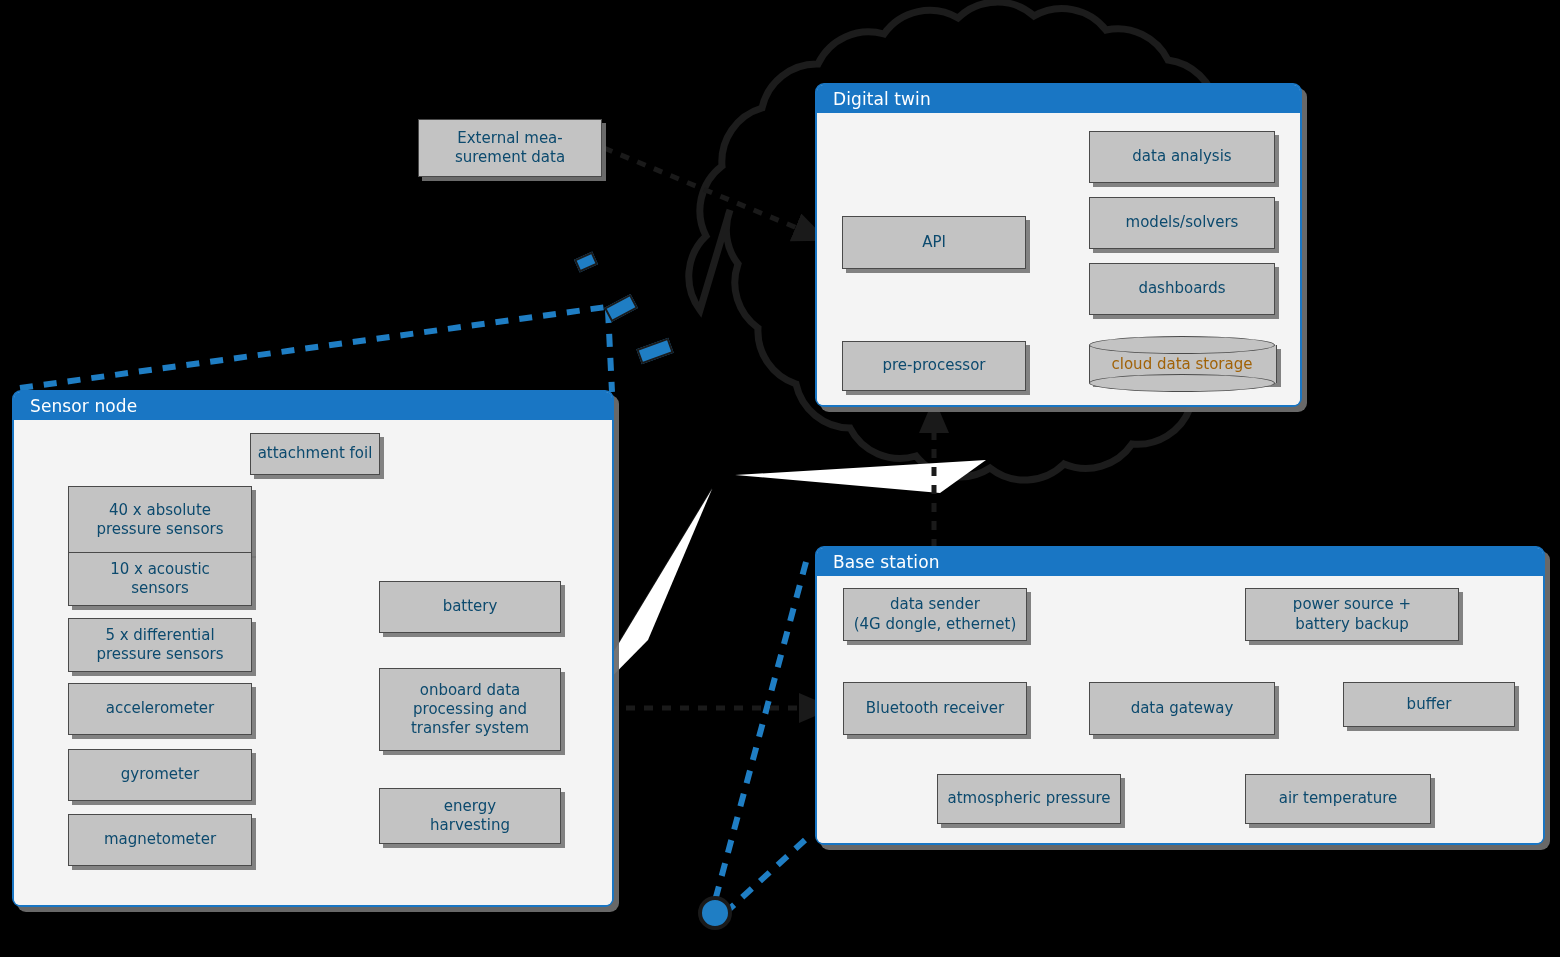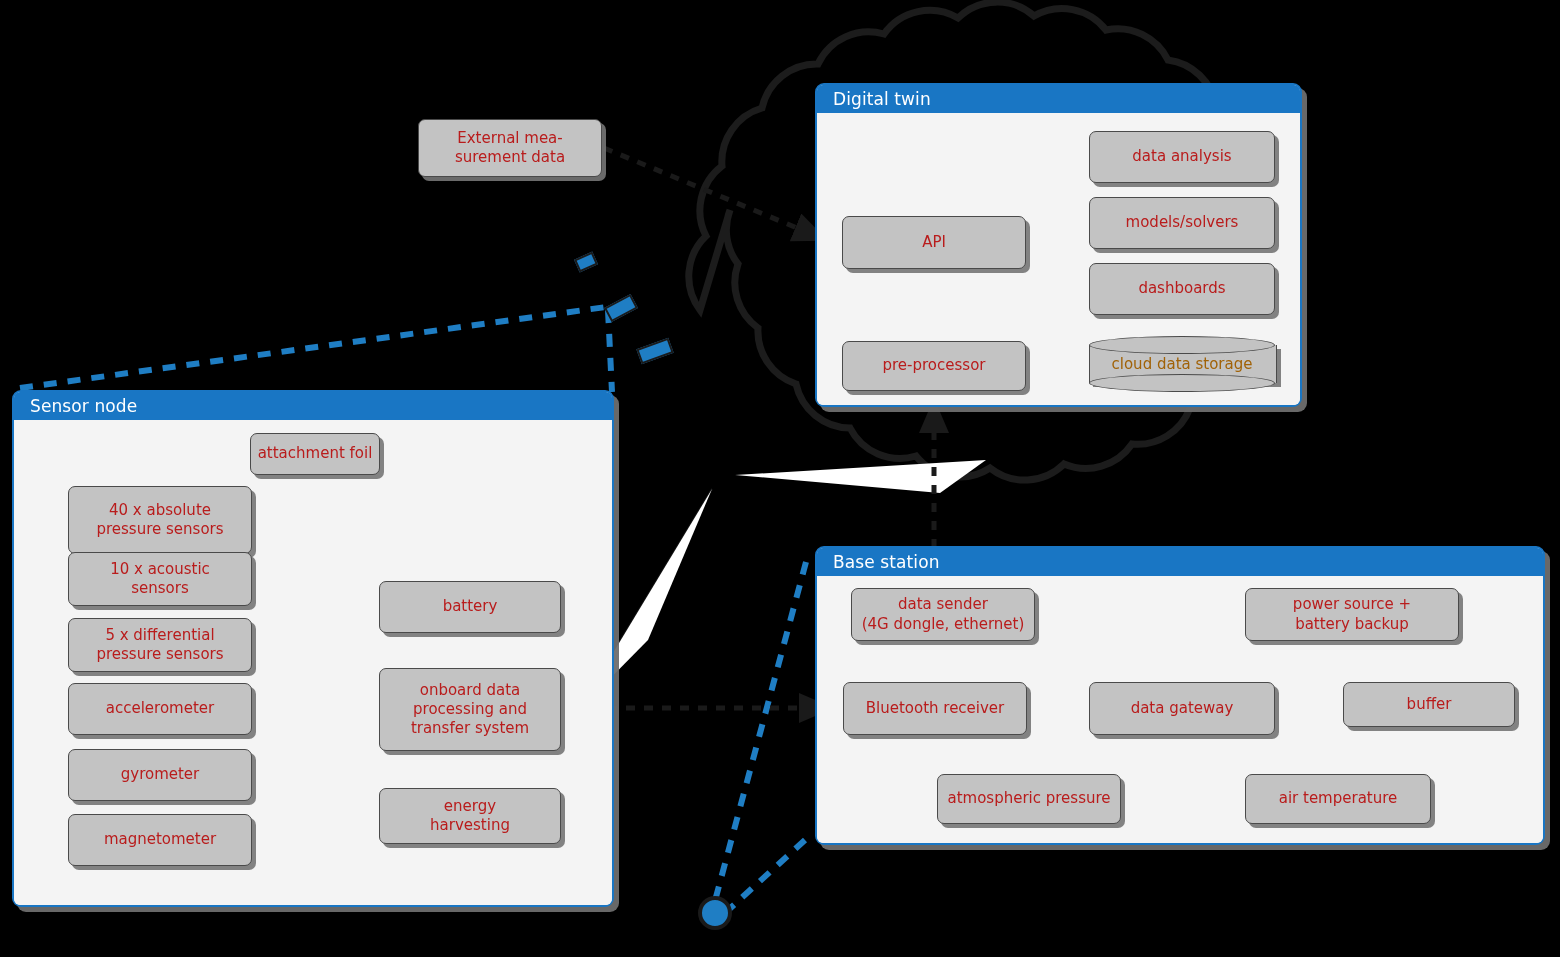--- a/index.html
+++ b/index.html
@@ -14,24 +14,24 @@
          background:#f4f4f4;border:2px solid #1976c4;
          box-shadow:5px 5px 0 rgba(110,110,110,.95);}
   .panel-hdr{height:28px;background:#1976c4;border-radius:6px 6px 0 0;
              color:#ffffff;font-size:17px;line-height:28px;padding-left:16px;
              letter-spacing:.1px;}
   .panel-body{position:relative;height:calc(100% - 28px);background:#f4f4f4;
               border-radius:0 0 6px 6px;}
 
   
   .nbox{position:absolute;z-index:4;background:#c3c3c3;
-        border:1.4px solid #4a4a4a;border-radius:7px;
+        border:1.4px solid #4a4a4a;border-radius:0;
         box-shadow:4px 4px 0 rgba(118,118,118,.9);
         display:flex;align-items:center;justify-content:center;
-        text-align:center;color:#b91c1c;font-size:15px;line-height:1.28;
+        text-align:center;color:#0c4a6e;font-size:15px;line-height:1.28;
         box-sizing:border-box;padding:2px 4px;}
   .nbox.two{font-size:15px;}
 
   
   .group-outline{position:absolute;z-index:2;border:1.3px solid #9a9a9a;
                  border-radius:16px;background:transparent;}
 
   
   .cyl{position:absolute;z-index:4;}
   .cyl .cbody{position:absolute;left:0;top:9px;width:100%;height:calc(100% - 18px);
@@ -210,21 +210,21 @@
   <div class="nbox" style="left:379px;top:788px;width:182px;height:56px;flex-direction:column;">
     <span>energy</span>
     <span>harvesting</span>
   </div>
 
   <div class="panel" style="left:815px;top:546px;width:726px;height:295px;">
     <div class="panel-hdr">Base station</div>
     <div class="panel-body"></div>
   </div>
 
-  <div class="nbox" style="left:843px;top:588px;width:184px;height:53px;flex-direction:column;margin-left:8px;">
+  <div class="nbox" style="left:843px;top:588px;width:184px;height:53px;flex-direction:column;">
     <span>data sender</span>
     <span>(4G dongle, ethernet)</span>
   </div>
 
   <div class="nbox" style="left:1245px;top:588px;width:214px;height:53px;flex-direction:column;">
     <span>power source +</span>
     <span>battery backup</span>
   </div>
 
   <div class="nbox" style="left:843px;top:682px;width:184px;height:53px;">Bluetooth receiver</div>

